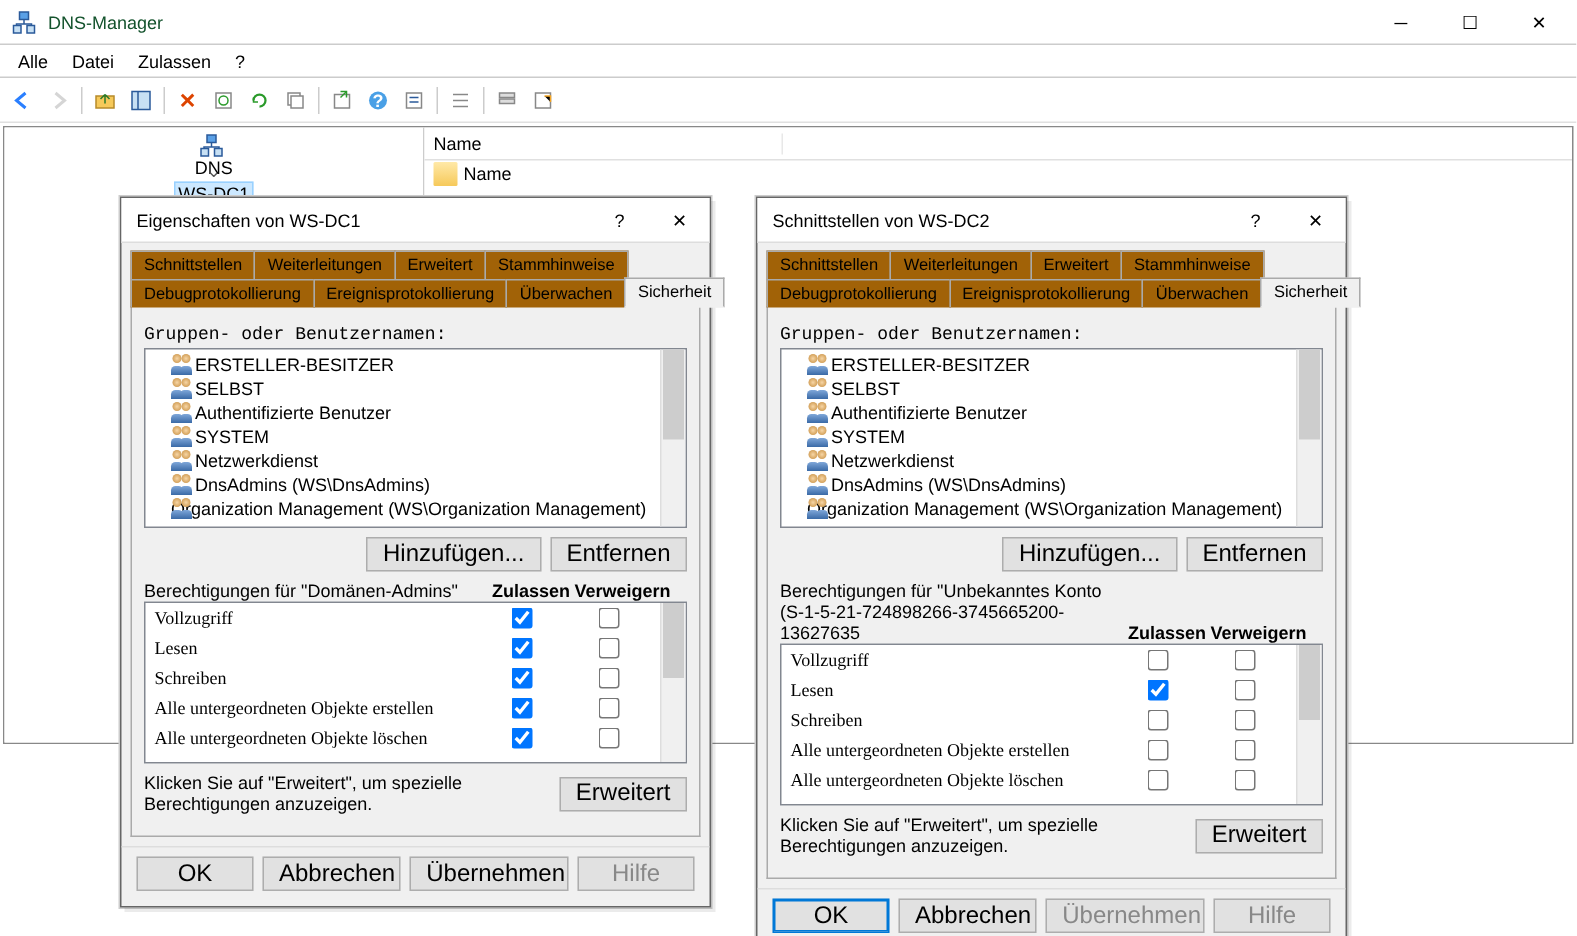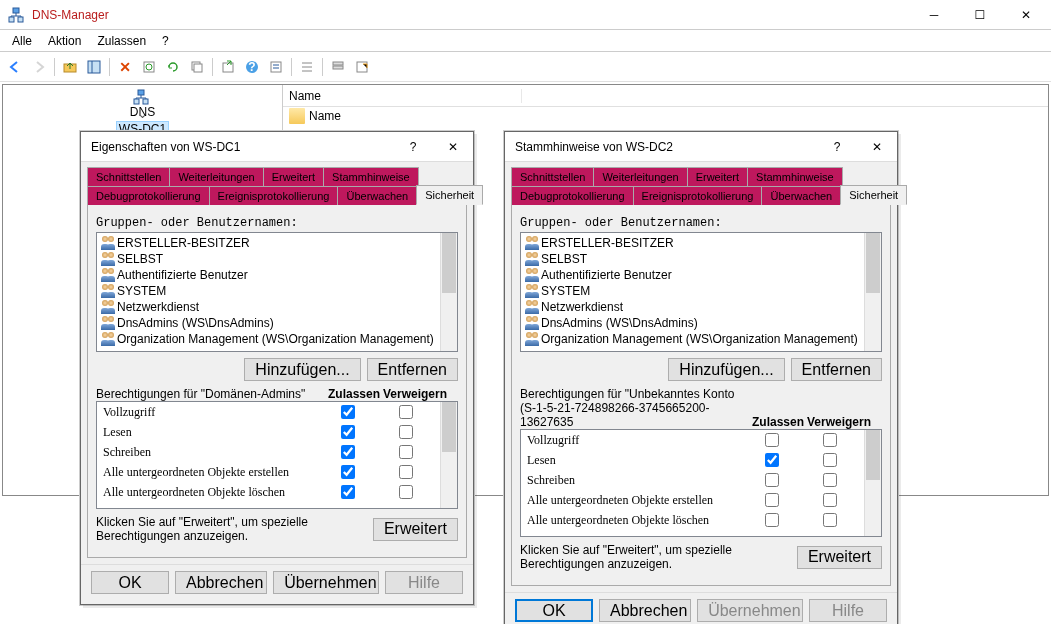--- a/index.html
+++ b/index.html
@@ -1,21 +1,21 @@
 <!DOCTYPE html>
 <html><head>
 <meta charset="utf-8">
 <style>
 * { box-sizing: border-box; font-family: "Segoe UI", Tahoma, sans-serif; font-size: 12px; }
 body { margin: 0; background: #fff; width: 1051px; height: 624px; position: relative; overflow: hidden; }
 
 
 .titlebar { height: 30px; display: flex; align-items: center; padding: 0 2px 0 8px; border-bottom: 1px solid #ccc; }
 .titlebar .app-icon { width: 16px; height: 16px; margin-right: 8px; }
-.titlebar .title { flex: 1; color: #b91c1c; }
+.titlebar .title { flex: 1; color: #14532d; }
 .titlebar .win-btn { width: 46px; height: 30px; display: flex; align-items: center; justify-content: center; }
 
 
 .menubar { height: 22px; display: flex; align-items: center; padding: 0 4px; border-bottom: 1px solid #ccc; }
 .menubar span { padding: 2px 8px; }
 
 
 .toolbar { height: 30px; display: flex; align-items: center; padding: 0 4px; border-bottom: 1px solid #e0e0e0; gap: 2px; }
 .tool-ico { width: 22px; height: 22px; display: flex; align-items: center; justify-content: center; border: 1px solid transparent; }
 .tool-ico.disabled { opacity: .35; }
@@ -38,27 +38,27 @@
 
 .ico-server { background: linear-gradient(#ddd,#bbb); border-radius: 1px; }
 .ico-folder { background: linear-gradient(#ffe9a8,#f6c95a); border-radius: 1px; }
 
 
 .dialog { position: absolute; background: #f0f0f0; border: 1px solid #666; box-shadow: 3px 3px 0 rgba(0,0,0,.08), 0 0 0 1px #ccc; width: 394px; }
 .dlg-title { height: 30px; display: flex; align-items: center; padding: 0 0 0 10px; background: #fff; border-bottom: 1px solid #ddd; }
 .dlg-title .t { flex: 1; }
 .dlg-title .dlg-btn { width: 40px; height: 30px; display: flex; align-items: center; justify-content: center; }
 .tabrow { display: flex; }
-.tab { border: 1px solid #aaa; border-bottom: none; background: #be185d; padding: 3px 8px; margin-right: -1px; position: relative; top: 1px; font-size: 11px; }
+.tab { border: 1px solid #aaa; border-bottom: none; background: #a16207; padding: 3px 8px; margin-right: -1px; position: relative; top: 1px; font-size: 11px; }
 .tab.active { background: #f0f0f0; border-bottom: 1px solid #f0f0f0; z-index: 2; }
 .tabrow2 { margin-top: -1px; align-items: flex-end; }
 .label { margin: 6px 0 2px 0; font-family: Liberation Mono, monospace; }
 
 .listbox { border: 1px solid #828790; background: #fff; height: 120px; position: relative; overflow: hidden; }
-.listbox .items { position: absolute; left: 0; right: 17px; top: 0; padding: 2px 0; }
+.listbox .items { position: absolute; left: 0; right: 17px; top: 0; padding: 2px 13px; }
 .lb-row { display: flex; align-items: center; height: 16px; padding: 0 4px; white-space: nowrap; }
 .scrollbar { position: absolute; right: 0; top: 0; bottom: 0; width: 17px; background: #f0f0f0; border-left: 1px solid #ddd; }
 .scrollbar .thumb { position: absolute; left: 1px; right: 1px; top: 0; height: 60px; background: #cdcdcd; }
 
 .btn-row { display: flex; justify-content: flex-end; gap: 6px; margin: 6px 0; }
 button.std { min-width: 78px; height: 23px; background: #e1e1e1; border: 1px solid #adadad; padding: 0 10px; font-size: 16px; }
 button.std:disabled { color: #888; }
 button.default { border-color: #0078d7; box-shadow: 0 0 0 1px #0078d7 inset; }
 
 .perm-head { display: flex; align-items: flex-end; }
@@ -103,21 +103,21 @@
   <div class="win-btn">
       <span>☐</span>
     </div>
   <div class="win-btn">
       <span>✕</span>
     </div>
 </div>
 
 <div class="menubar">
   <span>Alle</span>
-  <span>Aktion</span>
+  <span>Datei</span>
   <span>Zulassen</span>
   <span>?</span>
 </div>
 
 <div class="toolbar">
   <div class="tool-ico">
       <svg width="14" height="14">
         <path d="M9 2 L3 7 L9 12" stroke="#2a7fff" stroke-width="2" fill="none"></path>
       </svg>
     </div>
@@ -460,21 +460,21 @@
   <div class="dlg-buttons">
     <button class="std ">OK</button>
     <button class="std">Abbrechen</button>
     <button class="std">Übernehmen</button>
     <button class="std" disabled="">Hilfe</button>
   </div>
   </div>
 
 <div class="dialog" id="dlg2" style="left:504px; top:131px;">
   <div class="dlg-title">
-    <span class="t">Stammhinweise von WS-DC2</span>
+    <span class="t">Schnittstellen von WS-DC2</span>
     <div class="dlg-btn">?</div>
     <div class="dlg-btn">✕</div>
   </div>
   <div style="padding:0">
     <div style="display:flex;flex-direction:column;margin:4px 6px 0 6px">
       <div class="tabrow">
           <div class="tab">Schnittstellen</div>
           <div class="tab">Weiterleitungen</div>
           <div class="tab">Erweitert</div>
           <div class="tab">Stammhinweise</div>

